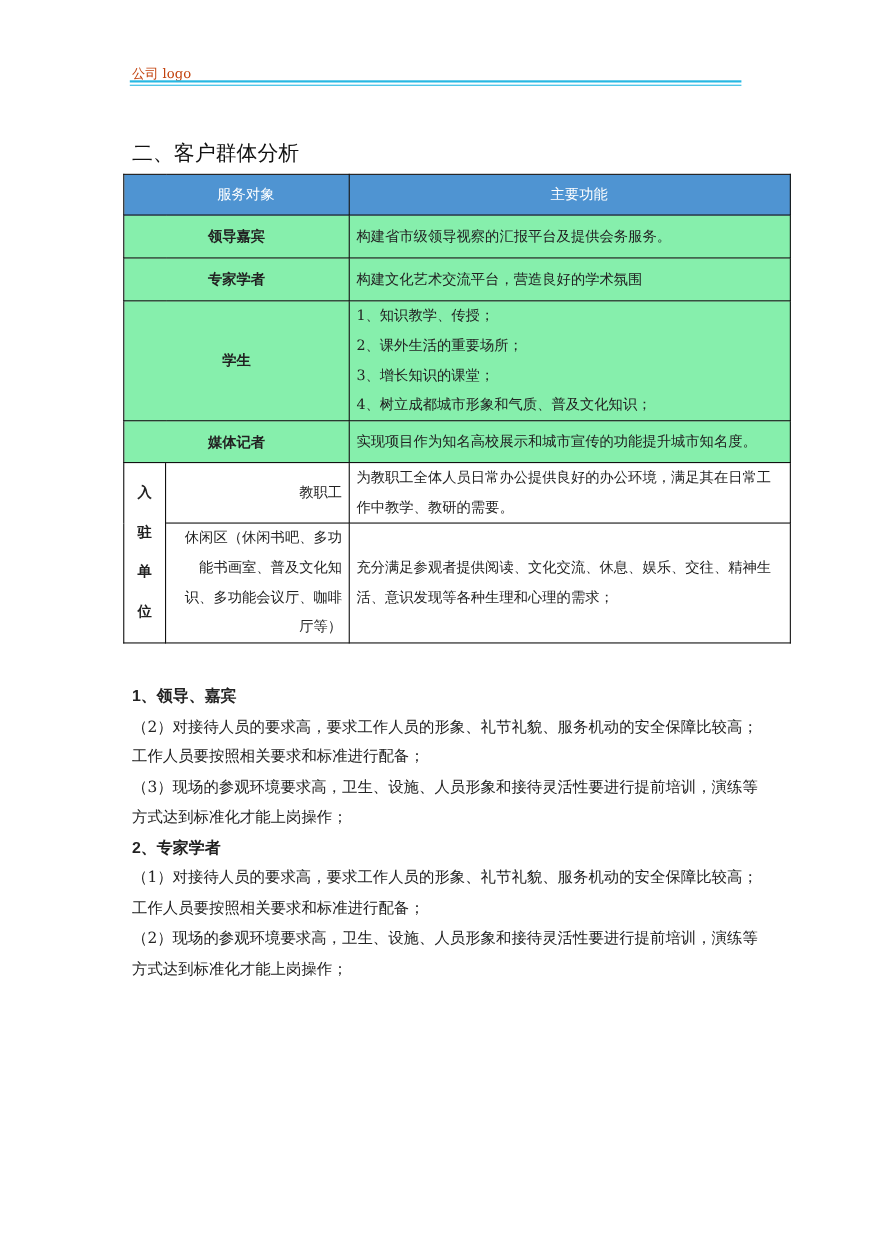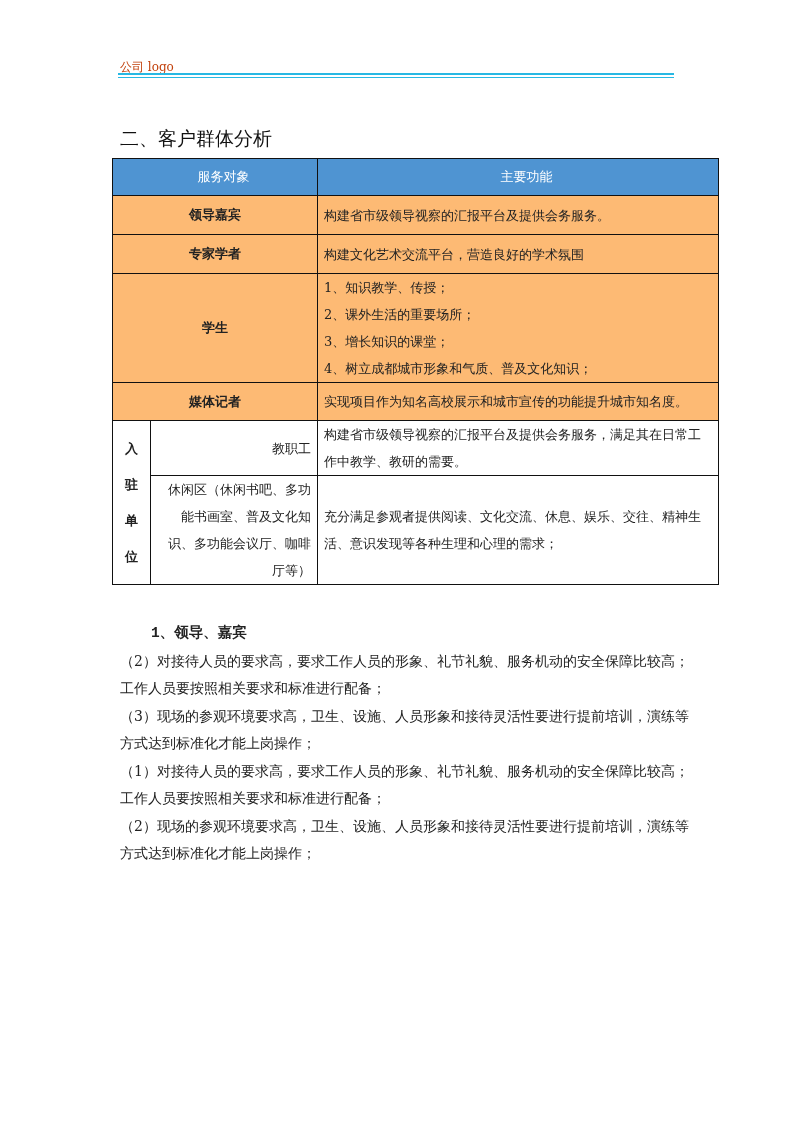--- a/index.html
+++ b/index.html
@@ -7,30 +7,30 @@
          font-family:"DejaVu Serif", "Liberation Serif", serif; color:#222; }
   .header-text { position:absolute; left:120px; top:59px; font-size:12px; color:#c2410c; }
   .header-line1 { position:absolute; left:118px; top:73px; width:556px; height:0; border-top:2px solid #27b8e3; }
   .header-line2 { position:absolute; left:118px; top:77px; width:556px; height:0; border-top:1px solid #27b8e3; }
   .title { position:absolute; left:120px; top:126px; font-size:19px; font-weight:normal;
            font-family:"DejaVu Sans", "Liberation Sans", sans-serif; color:#111; }
   table.grp { position:absolute; left:112px; top:158px; width:606px; border-collapse:collapse; table-layout:fixed; font-size:13px; }
   table.grp td, table.grp th { border:1.5px solid #111; padding:0 6px; }
   table.grp th { background:#4f94d2; color:#fff; font-weight:normal; height:36px;
                  font-family:"DejaVu Sans", "Liberation Sans", sans-serif; font-size:13px;padding-left:23px; }
-  table.grp td { background:#fdba74; }
+  table.grp td { background:#86efac; }
   .lbl { text-align:center; font-weight:bold; font-family:"DejaVu Sans", "Liberation Sans", sans-serif; }
   .sub { text-align:right; background:#fff !important; line-height:27px; }
   .desc { line-height:27px; }
   .desc-white { background:#fff !important; line-height:27px; }
   .vert { text-align:center; background:#fff !important; font-weight:bold; width:24px;
           font-family:"DejaVu Sans", "Liberation Sans", sans-serif; line-height:36px; padding:0 !important; }
   .list-line { display:block; line-height:27px; }
   .body { position:absolute; left:120px; top:620px; width:570px; font-size:14px; line-height:27.5px; }
-  .body .h { font-weight:bold; font-family:Liberation Mono, monospace; font-size:14.5px;margin-left:31px; }
+  .body .h { font-weight:bold; font-family:Liberation Sans, sans-serif; font-size:14.5px; }
   .body p { margin:0; }
 </style>
 </head>
 <body>
 
 <div class="header-text">公司 logo</div>
 <div class="header-line1"></div>
 <div class="header-line2"></div>
 
 <div class="title">二、客户群体分析</div>
@@ -68,28 +68,29 @@
     <td class="desc">实现项目作为知名高校展示和城市宣传的功能提升城市知名度。</td>
   </tr>
   <tr style="height:55px">
     <td rowspan="2" class="vert">
       <span class="list-line" style="line-height:36px">入</span>
       <span class="list-line" style="line-height:36px">驻</span>
       <span class="list-line" style="line-height:36px">单</span>
       <span class="list-line" style="line-height:36px">位</span>
     </td>
     <td class="sub">教职工</td>
-    <td class="desc-white">构建省市级领导视察的汇报平台及提供会务服务，满足其在日常工作中教学、教研的需要。</td>
+    <td class="desc-white">为教职工全体人员日常办公提供良好的办公环境，满足其在日常工作中教学、教研的需要。</td>
   </tr>
   <tr style="height:108px">
     <td class="sub">休闲区（休闲书吧、多功能书画室、普及文化知识、多功能会议厅、咖啡厅等）</td>
     <td class="desc-white">充分满足参观者提供阅读、文化交流、休息、娱乐、交往、精神生活、意识发现等各种生理和心理的需求；</td>
   </tr>
 </tbody>
   </table>
 
 <div class="body">
   <p class="h">1、领导、嘉宾</p>
   <p>（2）对接待人员的要求高，要求工作人员的形象、礼节礼貌、服务机动的安全保障比较高；工作人员要按照相关要求和标准进行配备；</p>
   <p>（3）现场的参观环境要求高，卫生、设施、人员形象和接待灵活性要进行提前培训，演练等方式达到标准化才能上岗操作；</p>
+  <p class="h">2、专家学者</p>
   <p>（1）对接待人员的要求高，要求工作人员的形象、礼节礼貌、服务机动的安全保障比较高；工作人员要按照相关要求和标准进行配备；</p>
   <p>（2）现场的参观环境要求高，卫生、设施、人员形象和接待灵活性要进行提前培训，演练等方式达到标准化才能上岗操作；</p>
 </div>
 
 </body></html>

